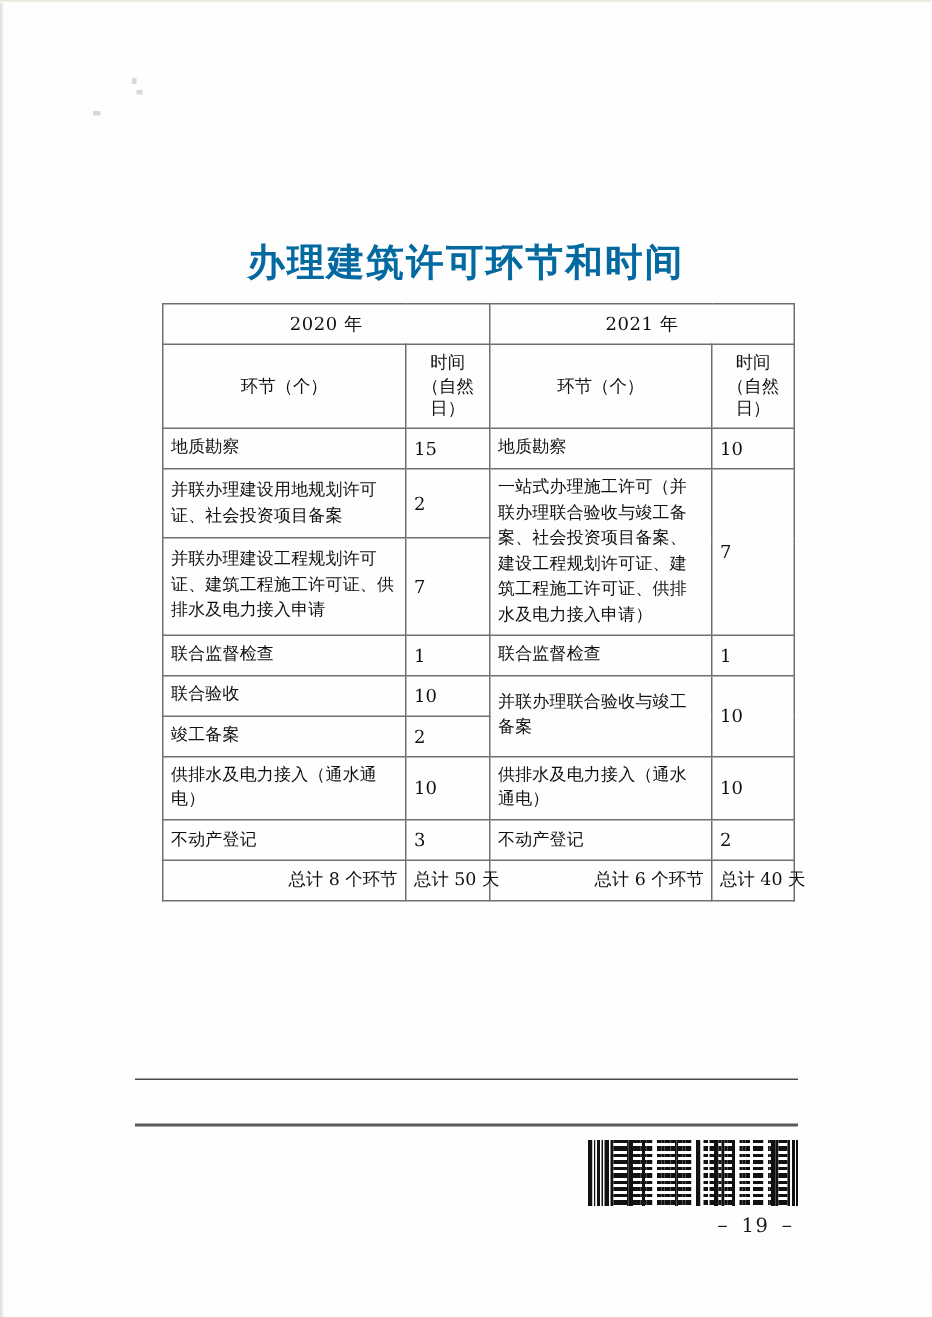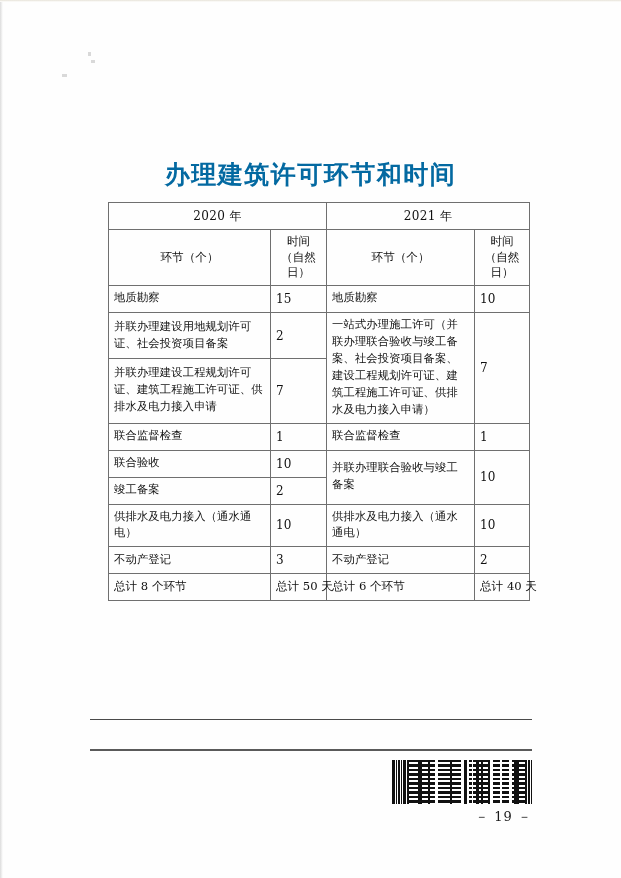--- a/index.html
+++ b/index.html
@@ -92,21 +92,21 @@
   .cell-text {
     text-align: left;
     letter-spacing: .15px;
   }
   .cell-num {
     font-size: 12px;
   }
   .sum-row td {
     font-size: 11.6px;
   }
-  .sum-left { text-align: left; }
+  .sum-left { text-align: right; }
   .sum-num  { text-align: center; white-space: nowrap; font-size: 11px; }
 
   
   .footer-rule-top {
     position: absolute;
     left: 90px;
     top: 719px;
     width: 442px;
     height: 1px;
     background: #4a4a4a;

